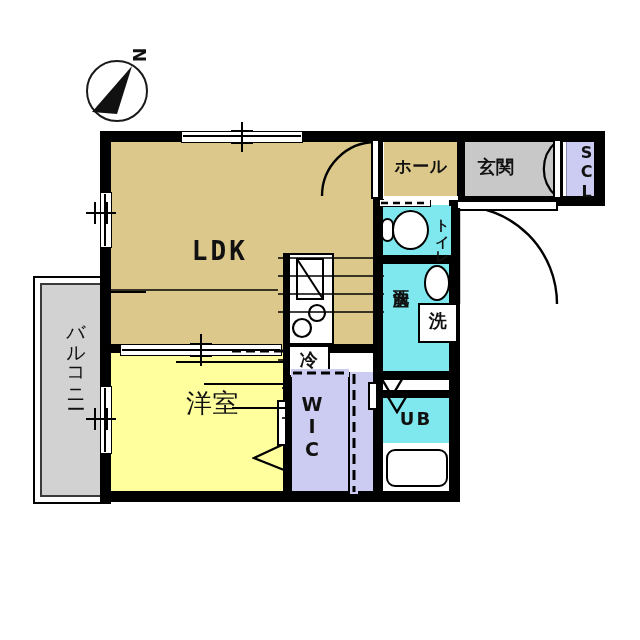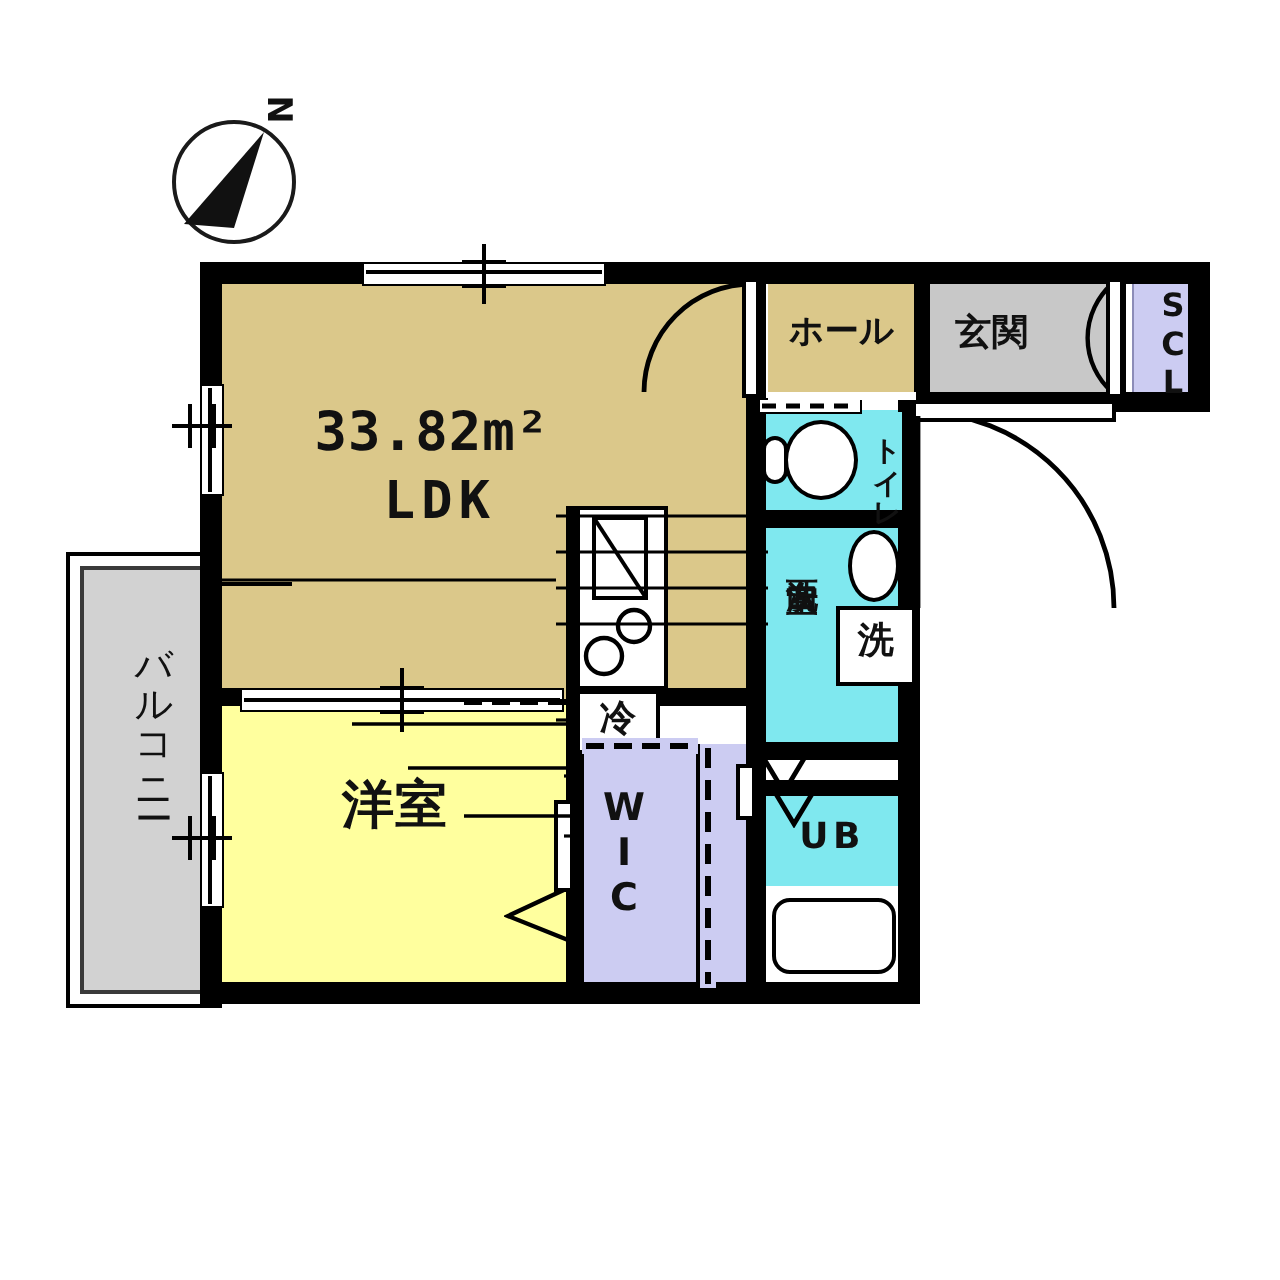--- a/index.html
+++ b/index.html
@@ -164,24 +164,23 @@
     <path d="M 4 6 A 98 98 0 0 1 102 104" fill="none" stroke="#000" stroke-width="2.4"></path>
     <rect x="2" y="1" width="100" height="9" fill="#ffffff" stroke="#000" stroke-width="2"></rect>
     <line x1="4" y1="8" x2="4" y2="104" stroke="#000" stroke-width="2.4"></line>
   </svg>
 
   <svg style="position:absolute;left:520px;top:140px;" width="40" height="60">
     <path d="M 36 2 A 36 36 0 0 0 36 56" fill="none" stroke="#000" stroke-width="2.2"></path>
     <rect x="34" y="0" width="7" height="58" fill="#ffffff" stroke="#000" stroke-width="2"></rect>
   </svg>
 
-  <div class="lbl ctr mono" style="left:118px;top:203px;width:196px;font-size:27px;font-weight:700;">33.82m²</div>
   <div class="lbl ctr mono" style="left:130px;top:238px;width:180px;font-size:26px;font-weight:700;letter-spacing:0.12em;">LDK</div>
 
-  <div class="lbl ctr mono" style="left:125px;top:390px;width:145px;font-size:26px;font-weight:700;">洋室</div>
+  <div class="lbl ctr mono" style="left:140px;top:390px;width:145px;font-size:26px;font-weight:400;">洋室</div>
 
   <div class="lbl ctr" style="left:384px;top:158px;width:74px;font-size:17px;font-weight:700;">ホール</div>
 
   <div class="lbl ctr" style="left:466px;top:158px;width:60px;font-size:18px;font-weight:700;">玄関</div>
 
   <div class="vlbl ctr" style="left:574px;top:143px;width:20px;font-size:16px;font-weight:700;">SCL</div>
 
   <div class="vlbl ctr" style="left:432px;top:209px;width:18px;font-size:14px;font-weight:700;">トイレ</div>
 
   <div class="vlbl ctr" style="left:389px;top:277px;width:20px;font-size:16px;font-weight:700;">洗面室</div>

